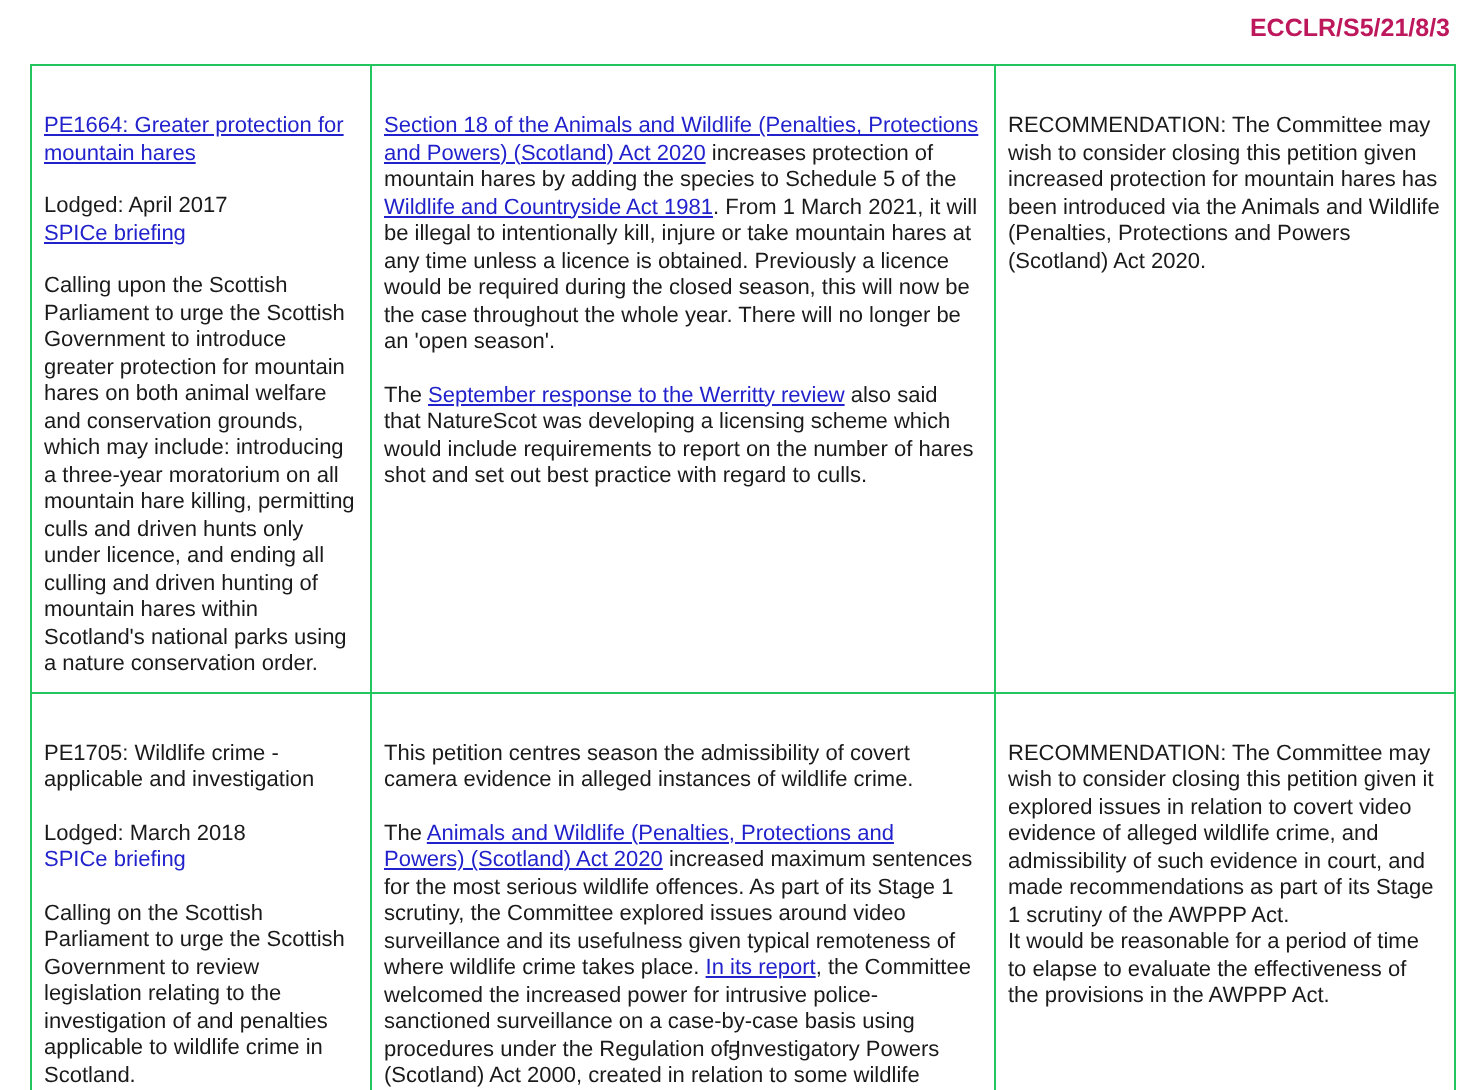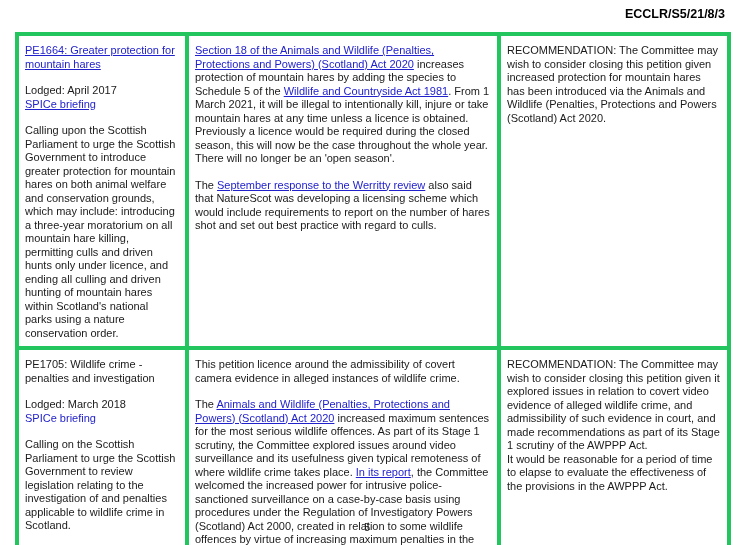--- a/index.html
+++ b/index.html
@@ -7,32 +7,32 @@
     width:734px; height:545px;
     background:#ffffff;
     font-family:"Liberation Sans", sans-serif;
     font-size:11px;
     color:#1a1a1a;
     position:relative;
     overflow:hidden;
   }
   .doc-ref {
     position:absolute; top:7px; right:9px;
-    font-weight:bold; font-size:12.5px; color:#000000;
+    font-weight:bold; font-size:12.5px; color:#be185d;
   }
   table.petitions {
     position:absolute; left:15px; top:32px;
     width:712px;
     border-collapse:collapse;
     table-layout:fixed;
   }
   table.petitions td {
-    border:4px solid #22c55e;
+    border:1px solid #22c55e;
     vertical-align:top;
-    padding:8px 7px 6px 6px;
+    padding:24px 7px 6px 6px;
   }
   tr.row-1 { height:290px; }
   tr.row-2 { height:195px; }
   .para { margin:0 0 13px 0; line-height:13.5px; }
   .para:last-child { margin-bottom:0; }
   a.link { color:#2222cc; text-decoration:underline; cursor:pointer; }
   a.link-plain { color:#2222cc; text-decoration:none; cursor:pointer; }
   .bold { font-weight:normal; }
   .page-num {
     position:absolute; top:521px; left:0; width:100%;
@@ -60,26 +60,26 @@
       <td>
           <p class="para"><a class="link">Section 18 of the Animals and Wildlife (Penalties, Protections and Powers) (Scotland) Act 2020</a><span class="plain"> increases protection of mountain hares by adding the species to Schedule 5 of the </span><a class="link">Wildlife and Countryside Act 1981</a><span class="plain">. From 1 March 2021, it will be illegal to intentionally kill, injure or take mountain hares at any time unless a licence is obtained. Previously a licence would be required during the closed season, this will now be the case throughout the whole year. There will no longer be an 'open season'.</span></p>
           <p class="para"><span class="plain">The </span><a class="link">September response to the Werritty review</a><span class="plain"> also said that NatureScot was developing a licensing scheme which would include requirements to report on the number of hares shot and set out best practice with regard to culls.</span></p>
         </td>
       <td>
           <p class="para"><span class="bold">RECOMMENDATION:</span><span class="plain"> The Committee may wish to consider closing this petition given increased protection for mountain hares has been introduced via the Animals and Wildlife (Penalties, Protections and Powers (Scotland) Act 2020.</span></p>
         </td>
     </tr>
     <tr class="row-2">
       <td>
-          <p class="para"><span class="bold">PE1705: Wildlife crime - penalties and investigation</span></p>
+          <p class="para"><span class="bold">PE1705: Wildlife crime - applicable and investigation</span></p>
           <p class="para"><span class="plain">Lodged: March 2018</span><br><a class="link-plain">SPICe briefing</a></p>
           <p class="para"><span class="plain">Calling on the Scottish Parliament to urge the Scottish Government to review legislation relating to the investigation of and penalties applicable to wildlife crime in Scotland.</span></p>
         </td>
       <td>
-          <p class="para"><span class="plain">This petition licence around the admissibility of covert camera evidence in alleged instances of wildlife crime.</span></p>
+          <p class="para"><span class="plain">This petition centres season the admissibility of covert camera evidence in alleged instances of wildlife crime.</span></p>
           <p class="para"><span class="plain">The </span><a class="link">Animals and Wildlife (Penalties, Protections and Powers) (Scotland) Act 2020</a><span class="plain"> increased maximum sentences for the most serious wildlife offences. As part of its Stage 1 scrutiny, the Committee explored issues around video surveillance and its usefulness given typical remoteness of where wildlife crime takes place. </span><a class="link">In its report</a><span class="plain">, the Committee welcomed the increased power for intrusive police-sanctioned surveillance on a case-by-case basis using procedures under the Regulation of Investigatory Powers (Scotland) Act 2000, created in relation to some wildlife offences by virtue of increasing maximum penalties in the Act.</span></p>
         </td>
       <td>
           <p class="para"><span class="bold">RECOMMENDATION:</span><span class="plain"> The Committee may wish to consider closing this petition given it explored issues in relation to covert video evidence of alleged wildlife crime, and admissibility of such evidence in court, and made recommendations as part of its Stage 1 scrutiny of the AWPPP Act.</span><br><span class="plain">It would be reasonable for a period of time to elapse to evaluate the effectiveness of the provisions in the AWPPP Act.</span></p>
         </td>
     </tr>
   </tbody>
 </table>
 
 <div class="page-num">5</div>

